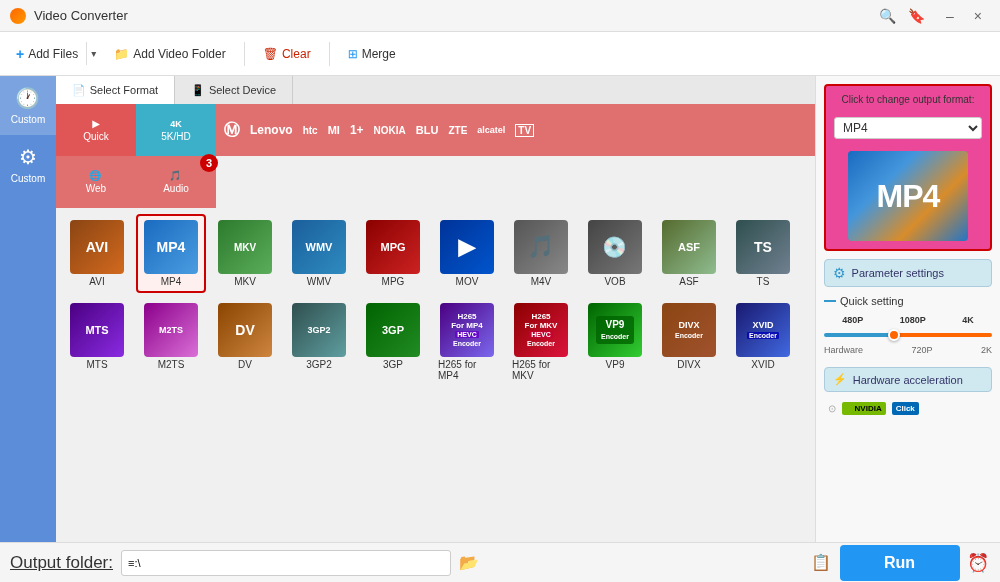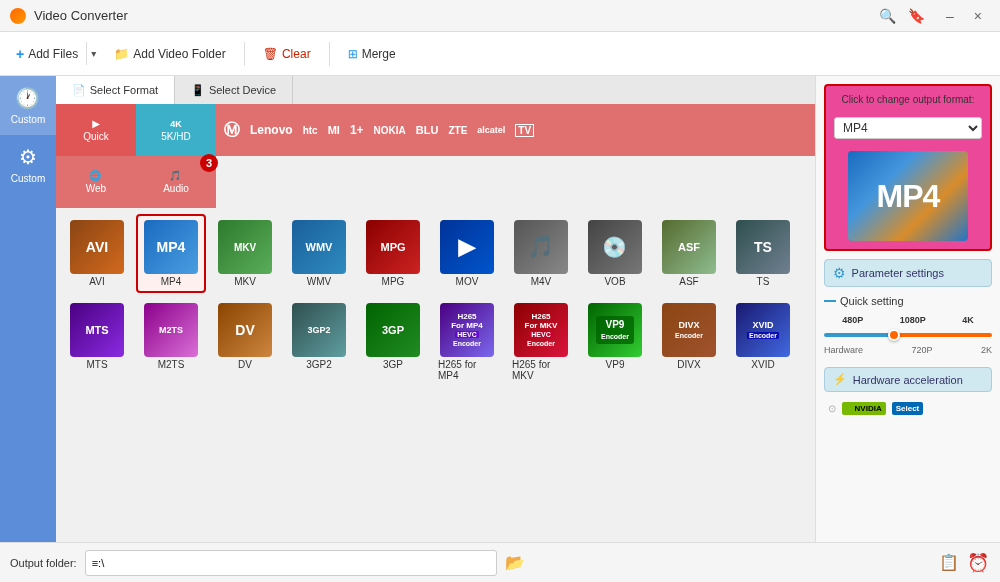--- a/index.html
+++ b/index.html
@@ -302,21 +302,21 @@
     
     .bottom-bar {
       height: 40px;
       background: #f5f5f5;
       border-top: 1px solid #ddd;
       display: flex;
       align-items: center;
       padding: 0 10px;
       gap: 8px;
     }
-    .output-label { font-size: 11px; color: #333; white-space: nowrap; }
+    .output-label { font-size: 17px; color: #333; white-space: nowrap; text-decoration: underline; }
     .output-path-input {
       flex: 1;
       height: 26px;
       border: 1px solid #ccc;
       border-radius: 3px;
       padding: 0 6px;
       font-size: 11px;
       background: white;
     }
     .folder-open-btn { background: none; border: none; cursor: pointer; font-size: 16px; color: #2196F3; }
@@ -685,27 +685,28 @@
       <span>Hardware acceleration</span>
     </button>
 
     <div class="gpu-row">
       <span style="font-size:10px;color:#aaa;">⊙</span>
       <span class="nvidia-badge">
         <span style="color:#76b900;font-size:8px;">◀</span>
         NVIDIA
       </span>
       <span class="intel-badge">
-        <span>Select</span>
+        <span>Click</span>
       </span>
     </div>
 
   </div>
 </div>
 
 <div class="bottom-bar">
   <span class="output-label">Output folder:</span>
   <input class="output-path-input" type="text" value="≡:\" style="">
   <button class="folder-open-btn">📂</button>
   <div style="flex:1;"></div>
   <button class="subtitle-btn">📋</button>
+  <button class="run-btn">Run</button>
   <button class="alarm-btn">⏰</button>
 </div>
 
 </body></html>

